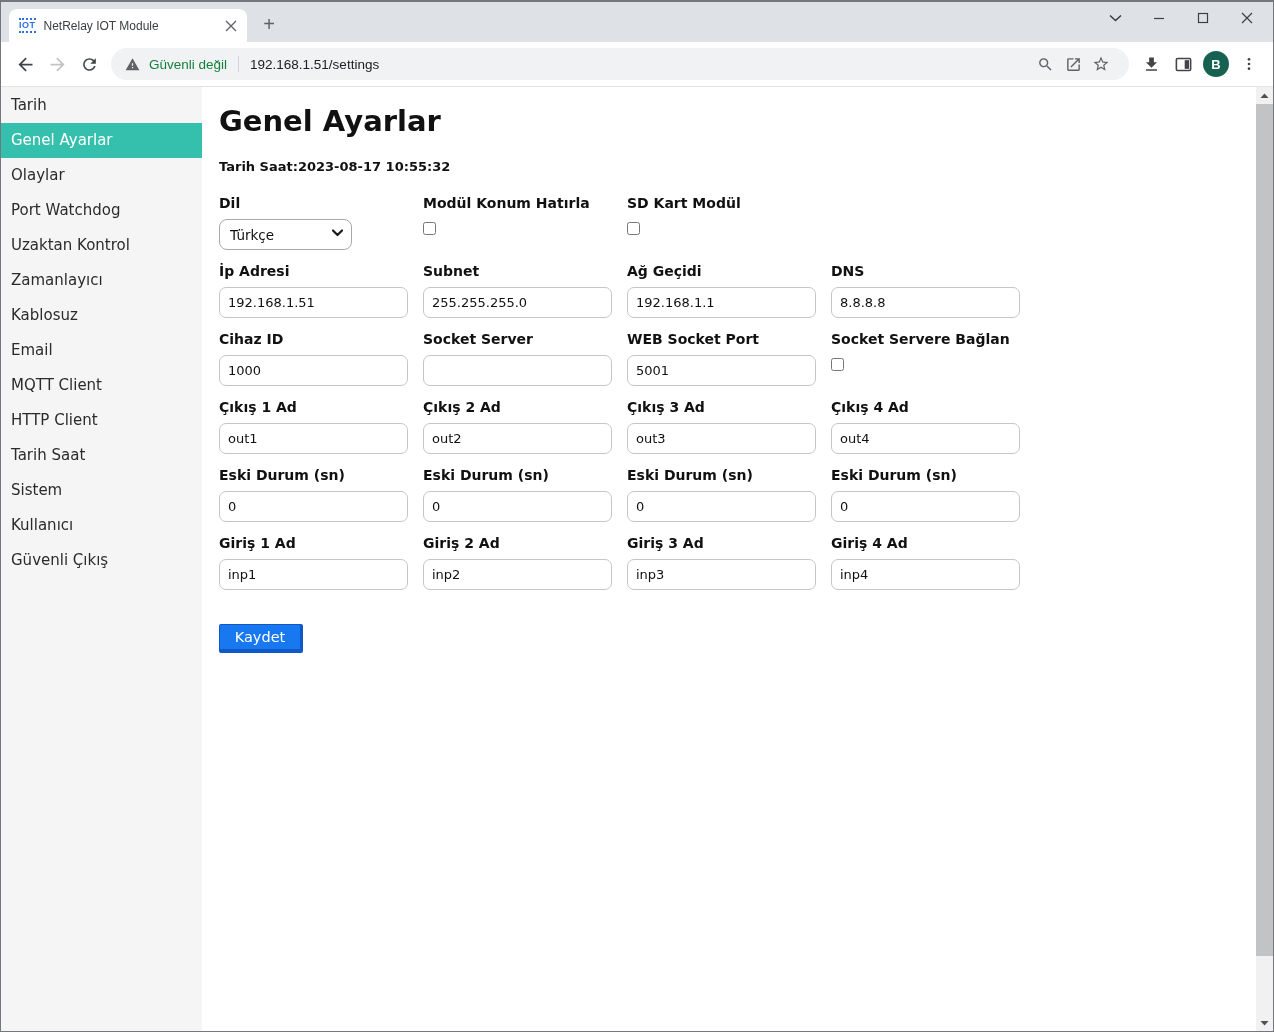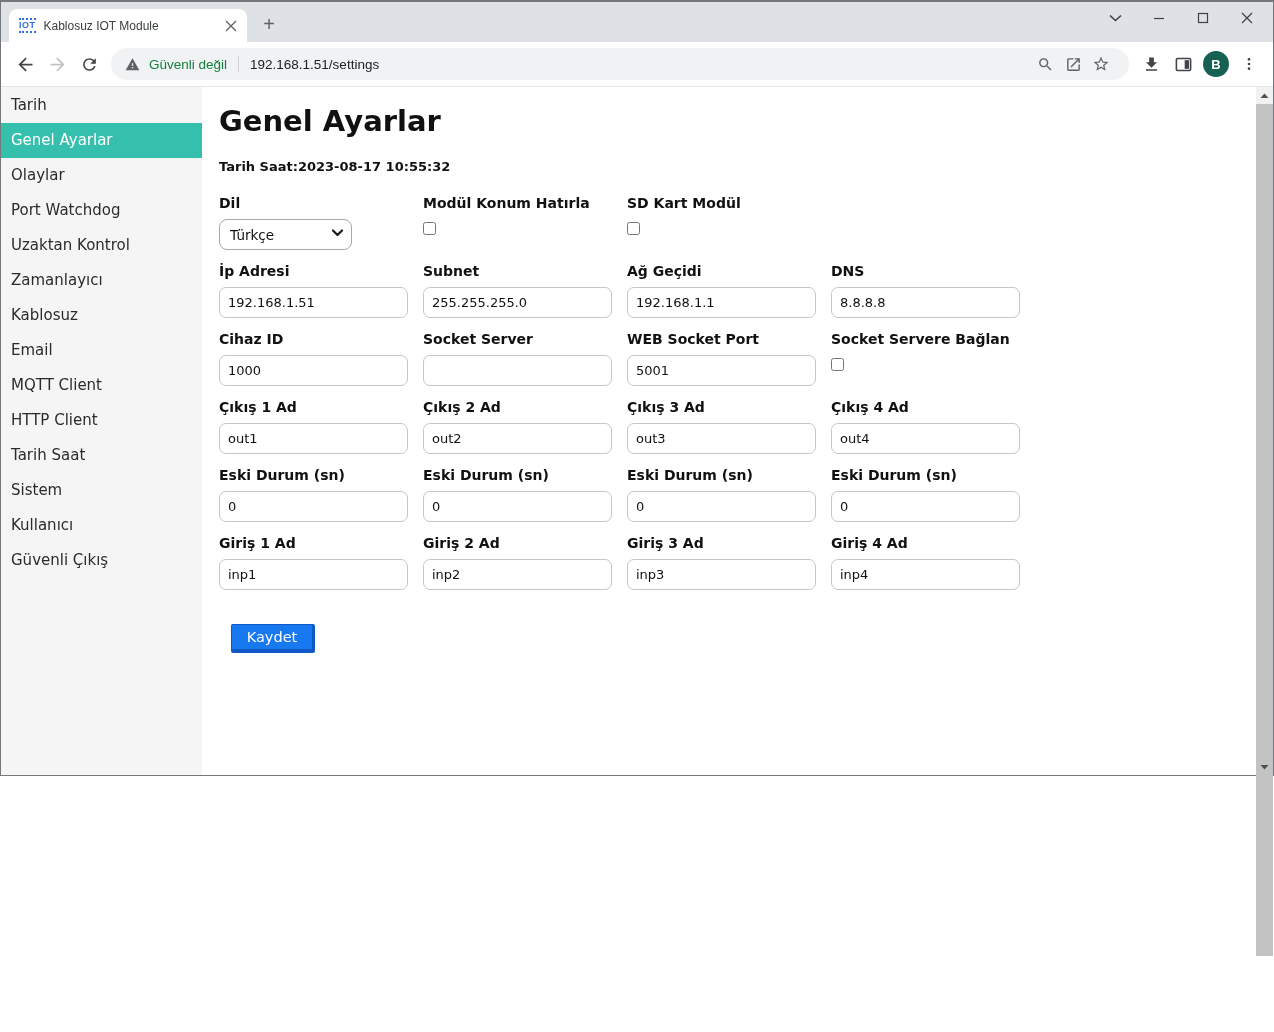--- a/index.html
+++ b/index.html
@@ -1,18 +1,18 @@
 <!DOCTYPE html>
 <html><head>
 <meta charset="utf-8">
 <style>
   * { margin:0; padding:0; box-sizing:border-box; }
   html,body { width:1274px; height:1032px; overflow:hidden; background:#fff;
               font-family:"Liberation Sans", sans-serif; }
-  .window { width:1274px; height:776px; display:flex; flex-direction:column;
+  .window { width:1274px; height:1032px; display:flex; flex-direction:column;
             border:1px solid #74787c; border-top:2px solid #74787c; }
 
   
   .tabstrip { height:40px; background:#dee1e6; position:relative;
               display:flex; align-items:flex-end; flex:0 0 auto; }
   .tab { margin-left:8px; width:238px; height:33px; background:#fff;
          border-radius:8px 8px 0 0; display:flex; align-items:center;
          padding:0 8px 0 10px; }
   .favicon { color:#2f6fe4; font-weight:bold; font-size:9px; letter-spacing:0.5px;
              border-top:2px dotted #2f6fe4; border-bottom:2px dotted #2f6fe4;
@@ -61,37 +61,37 @@
             background:#fff; outline:none; }
   .fcheck { width:13px; height:13px; margin-top:3px; }
   .selectwrap { position:relative; width:133px; }
   .fselect { width:133px; height:31px; -webkit-appearance:none; appearance:none;
              border:1px solid #a9a9a9; border-radius:8px; padding:0 26px 0 10px;
              font-size:13.5px; font-family:"DejaVu Sans", sans-serif; background:#fff; color:#111; }
   .selchev { position:absolute; right:9px; top:10px; pointer-events:none; }
 
   .save-btn { margin-top:21px; width:84px; height:29px; background:#1778f0; color:#fff;
               font-size:14.5px; font-family:"DejaVu Sans", sans-serif;
-              border:solid #1058c8; border-width:1px 3px 4px 1px; border-radius:2px; cursor:pointer;margin-left:12px; }
+              border:solid #1058c8; border-width:1px 3px 4px 1px; border-radius:2px; cursor:pointer; }
 
   
   .scrollbar { width:17px; background:#f1f1f1; flex:0 0 auto; position:relative; }
   .sb-arrow { height:17px; display:flex; align-items:center; justify-content:center; }
   .sb-arrow.bottom { position:absolute; bottom:0; left:0; width:17px; }
   .sb-thumb { position:absolute; top:17px; left:0; width:17px; height:852px; background:#c1c3c5; }
 </style>
 </head>
 <body>
 
 <div class="window">
 
   <div class="tabstrip">
     <div class="tab">
       <span class="favicon">IOT</span>
-      <span class="tab-title">Kablosuz IOT Module</span>
+      <span class="tab-title">NetRelay IOT Module</span>
       <span class="tab-close">
         <svg width="12" height="12" viewBox="0 0 12 12">
             <path d="M1 1l10 10M11 1L1 11" stroke="#5f6368" stroke-width="1.4" fill="none"></path>
           </svg>
       </span>
     </div>
     <div class="newtab">+</div>
     <div class="wincontrols">
       <div class="winbtn">
         <svg width="13" height="8" viewBox="0 0 13 8">

